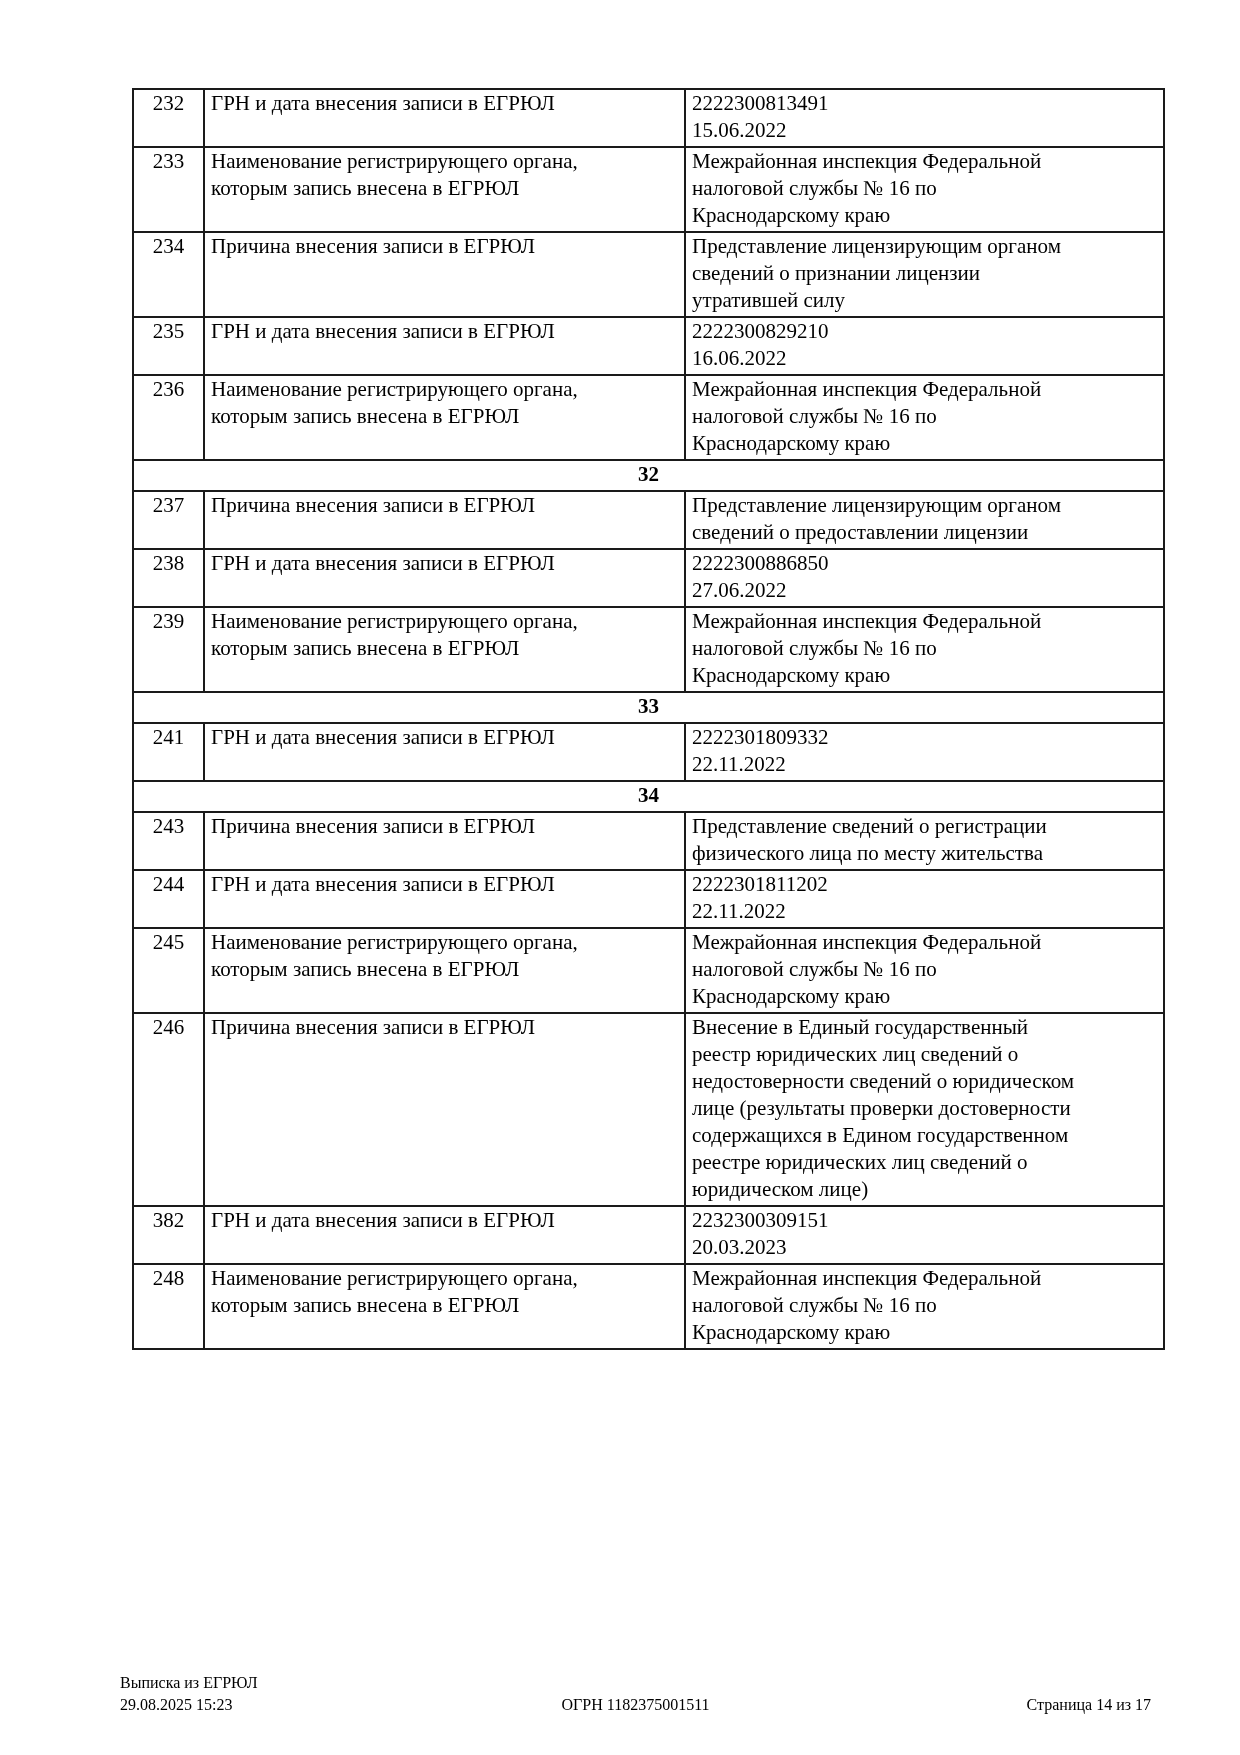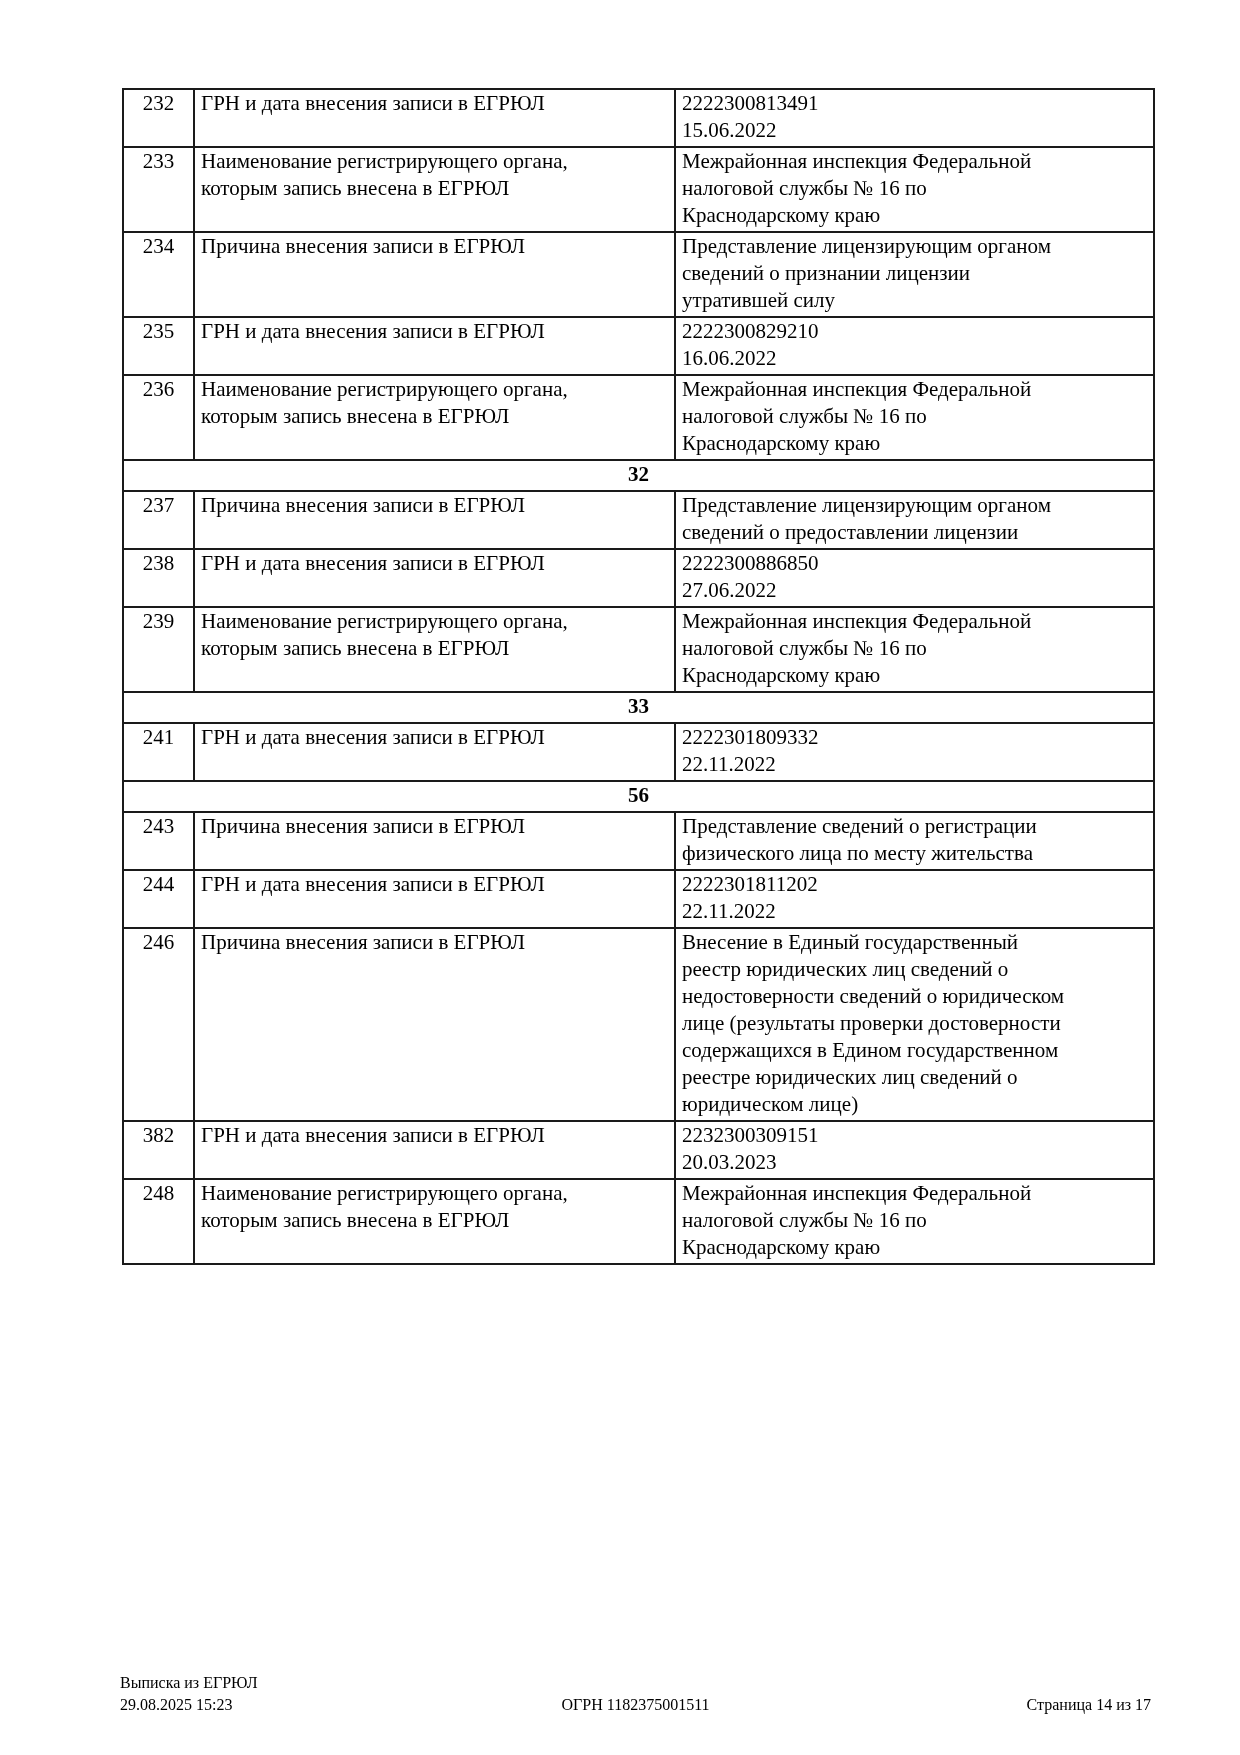--- a/index.html
+++ b/index.html
@@ -11,21 +11,21 @@
   }
   .page {
     position: relative;
     width: 1240px;
     height: 1755px;
     background: #ffffff;
     overflow: hidden;
   }
   .egrul-table {
     position: absolute;
-    left: 122px;
+    left: 132px;
     top: 88px;
     width: 1031px;
     border-collapse: collapse;
     table-layout: fixed;
   }
   .egrul-table td {
     border: 2px solid #1a1a1a;
     vertical-align: top;
     font-size: 21px;
     line-height: 27px;
@@ -134,33 +134,41 @@
         <tr>
           <td colspan="3" class="section-cell">33</td>
         </tr>
         <tr>
           <td class="num-cell">241</td>
           <td class="label-cell">ГРН и дата внесения записи в ЕГРЮЛ</td>
           <td class="value-cell">2222301809332
 22.11.2022</td>
         </tr>
         <tr>
-          <td colspan="3" class="section-cell">56</td>
+          <td colspan="3" class="section-cell">34</td>
         </tr>
         <tr>
           <td class="num-cell">243</td>
           <td class="label-cell">Причина внесения записи в ЕГРЮЛ</td>
           <td class="value-cell">Представление сведений о регистрации
 физического лица по месту жительства</td>
         </tr>
         <tr>
           <td class="num-cell">244</td>
           <td class="label-cell">ГРН и дата внесения записи в ЕГРЮЛ</td>
           <td class="value-cell">2222301811202
 22.11.2022</td>
+        </tr>
+        <tr>
+          <td class="num-cell">245</td>
+          <td class="label-cell">Наименование регистрирующего органа,
+которым запись внесена в ЕГРЮЛ</td>
+          <td class="value-cell">Межрайонная инспекция Федеральной
+налоговой службы № 16 по
+Краснодарскому краю</td>
         </tr>
         <tr>
           <td class="num-cell">246</td>
           <td class="label-cell">Причина внесения записи в ЕГРЮЛ</td>
           <td class="value-cell">Внесение в Единый государственный
 реестр юридических лиц сведений о
 недостоверности сведений о юридическом
 лице (результаты проверки достоверности
 содержащихся в Едином государственном
 реестре юридических лиц сведений о

